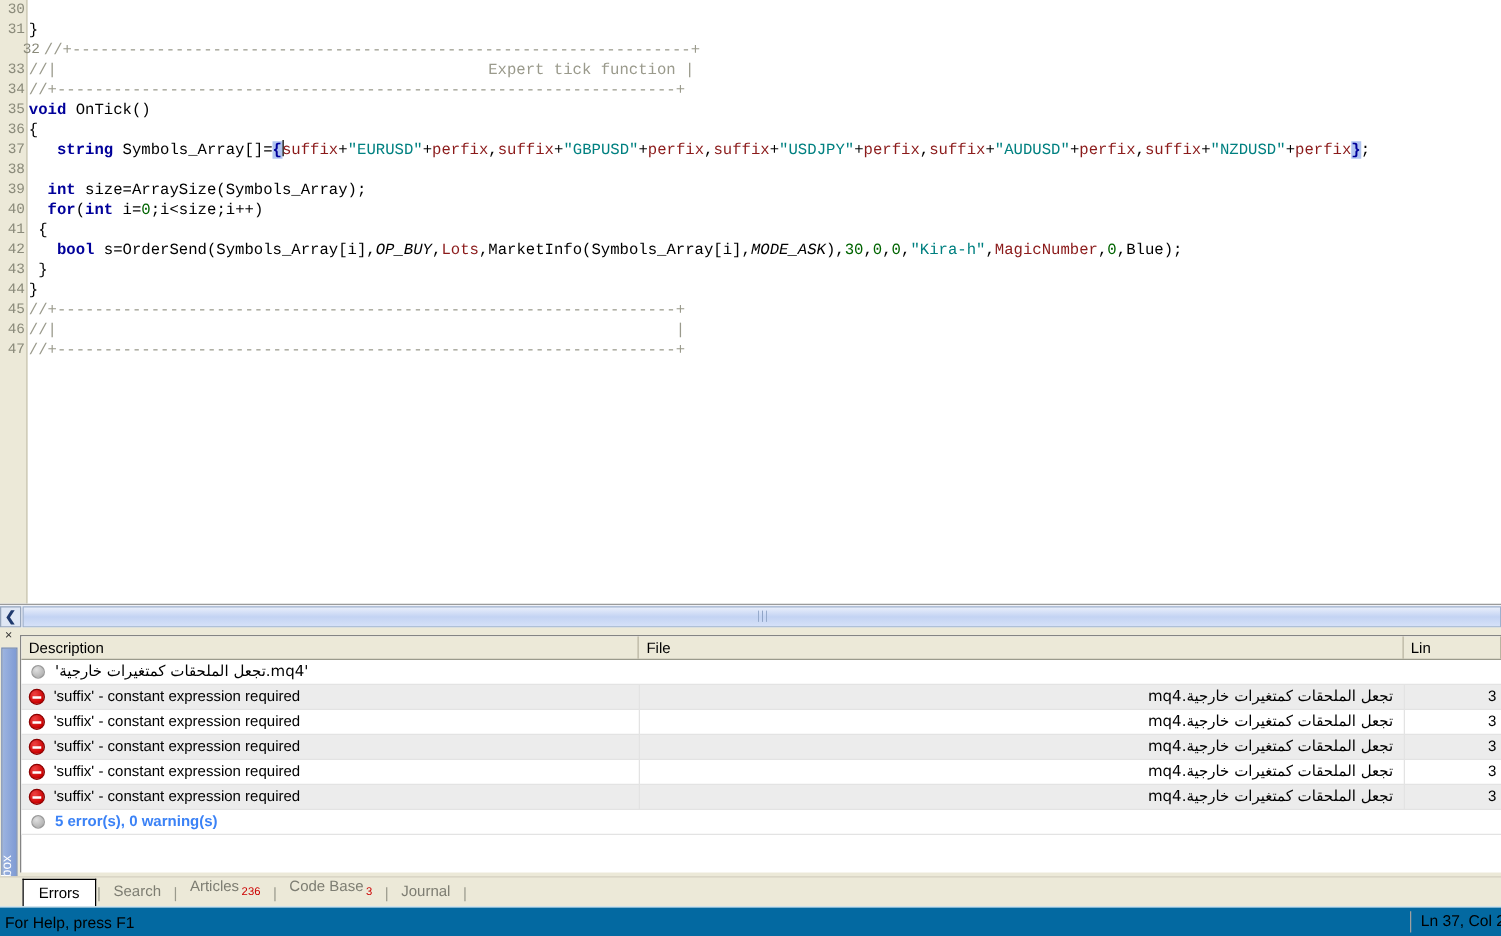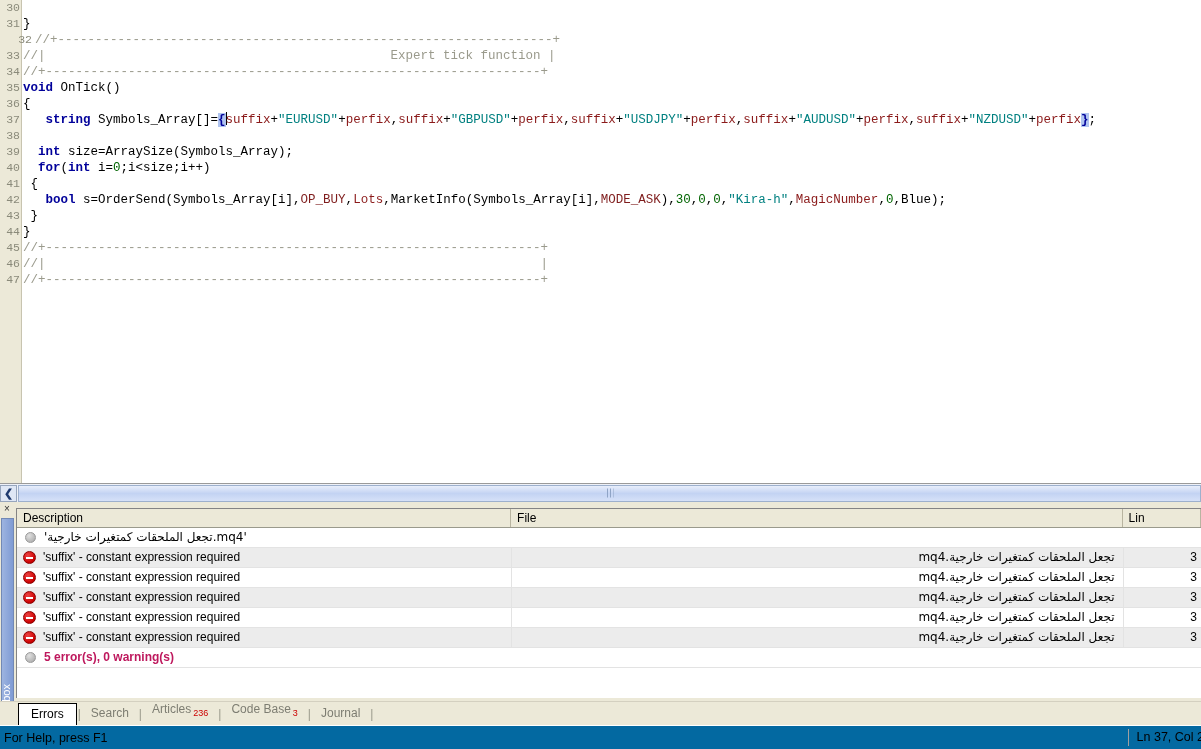--- a/index.html
+++ b/index.html
@@ -58,21 +58,21 @@
     position: absolute;
     left: 23px; top: 0;
     white-space: pre;
   }
   .c-plain   { color: #000000; }
   .c-comment { color: #9a9a8c; }
   .c-keyword { color: #00009a; font-weight: bold; }
   .c-func    { color: #000000; }
   .c-string  { color: #008080; }
   .c-ident   { color: #8b1a1a; }
-  .c-const   { color: #7f1d1d; }
+  .c-const   { color: #000000; font-style: italic; }
   .c-num     { color: #006400; }
   .sel-brace {
     background: #b0c4f0;
     color: #00009a;
     font-weight: bold;
   }
   .caret {
     display: inline-block;
     width: 0;
     border-left: 1px solid #000;
@@ -232,21 +232,21 @@
   .info-icon {
     width: 11px; height: 11px;
     border-radius: 50%;
     background: radial-gradient(circle at 35% 30%, #e0e0e0 0%, #b6b6b6 70%, #8e8e8e 100%);
     border: 1px solid #9a9a9a;
     box-sizing: border-box;
     margin: 0 8px 0 2px;
     flex: 0 0 auto;
   }
   .summary-text {
-    color: #be185d;
+    color: #3b82f6;
     font-weight: bold;
     font-size: 12px;
   }
   .desc-text { color: #000; }
   .ar { font-family: "DejaVu Sans", sans-serif; font-size: 12px; }
 
   
   #tabbar {
     position: absolute;
     left: 0; top: 701px;

